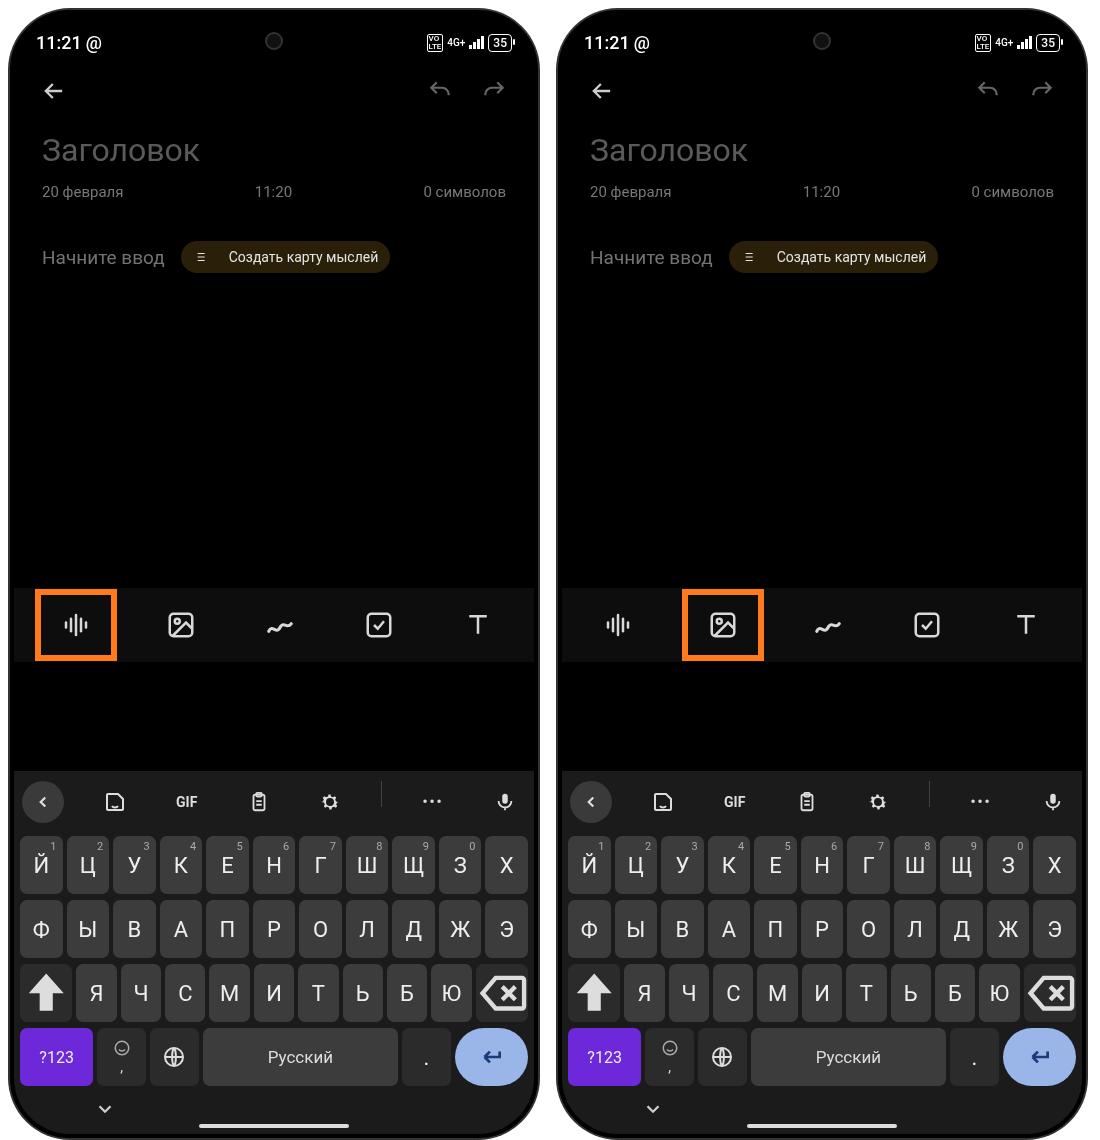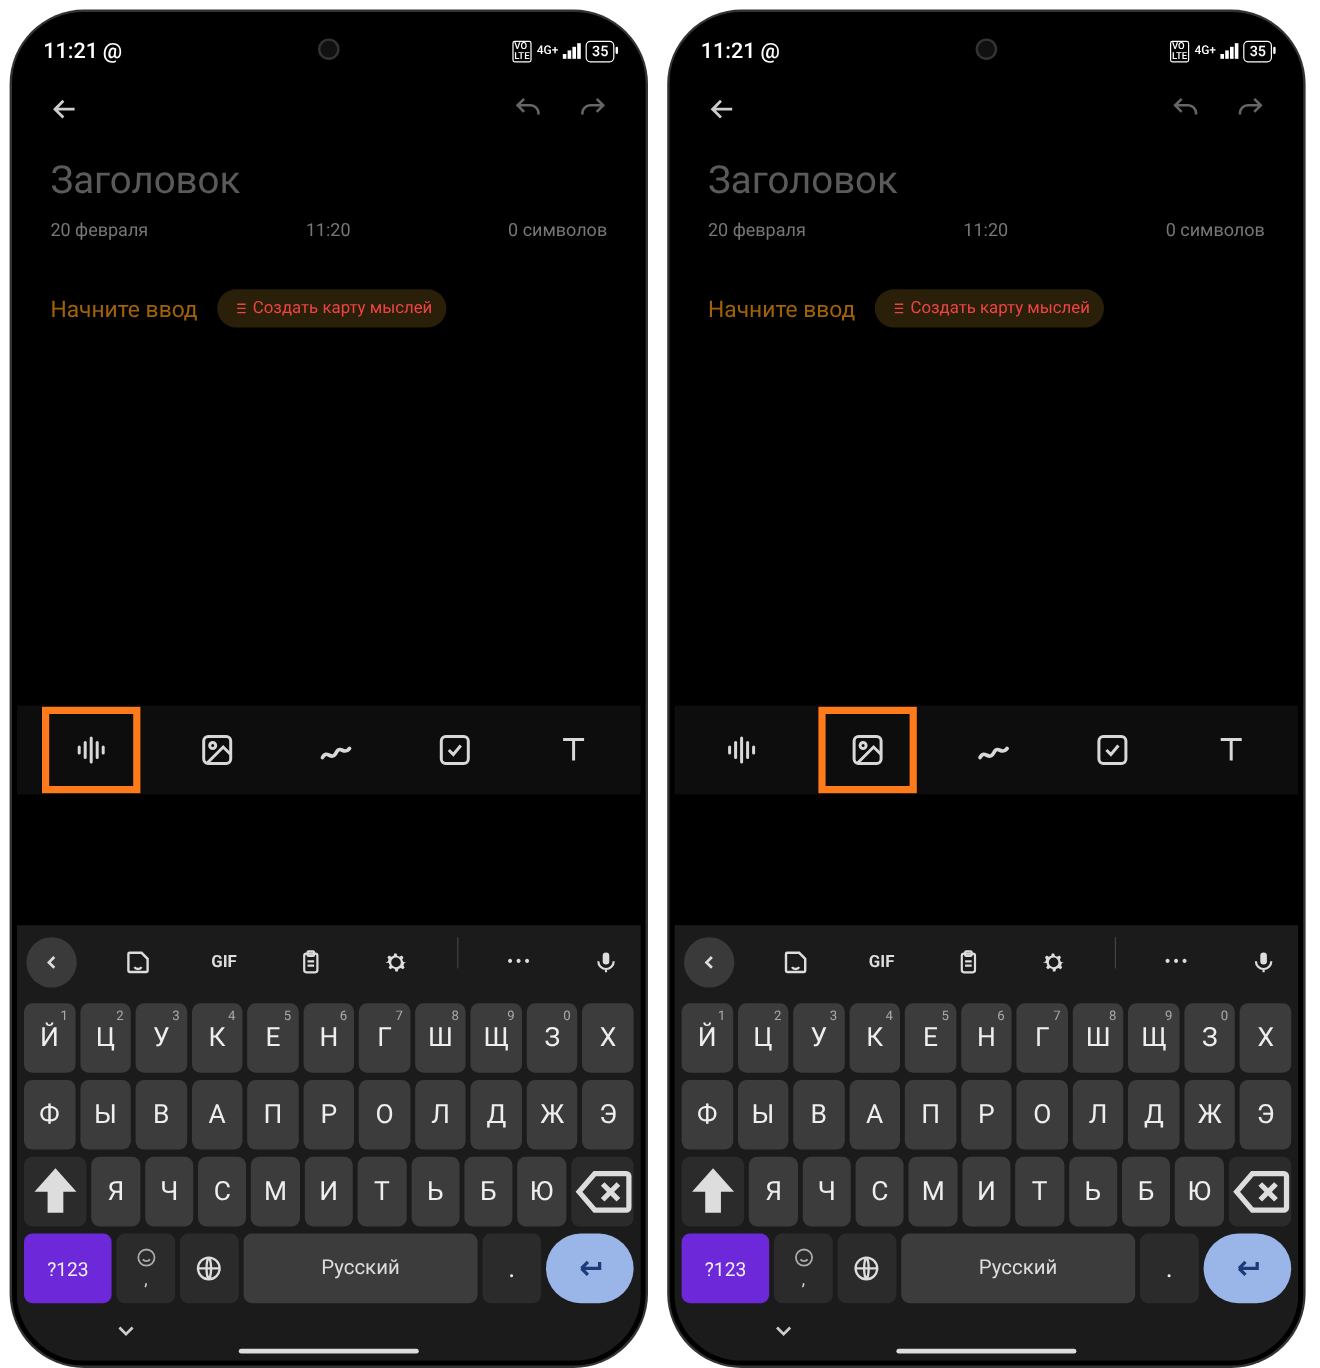--- a/index.html
+++ b/index.html
@@ -14,22 +14,22 @@
   .signal span{width:3px;background:#fff;}
   .signal span:nth-child(1){height:4px}.signal span:nth-child(2){height:7px}.signal span:nth-child(3){height:10px}.signal span:nth-child(4){height:13px}
   .lte{border:1px solid #fff;font-size:8px;padding:0 1px;border-radius:2px;line-height:8px;}
   .topbar{display:flex;justify-content:space-between;align-items:center;padding:12px 22px;}
   .icon-btn{width:36px;height:36px;display:flex;align-items:center;justify-content:center;color:#ccc;}
   .topbar-right{display:flex;gap:18px;}
   .content{padding:10px 28px;}
   .title{color:#5a5a5a;font-size:32px;font-weight:400;}
   .meta{color:#777;font-size:15px;margin-top:14px;display:flex;gap:18px;justify-content:space-between;}
   .input-row{display:flex;align-items:center;gap:16px;margin-top:40px;}
-  .placeholder{color:#a16207;font-size:19px;}
-  .chip{background:#2a1f08;color:#ef4444;border-radius:20px;padding:8px 12px;font-size:14px;display:flex;align-items:center;gap:4px;}
+  .placeholder{color:#737373;font-size:19px;}
+  .chip{background:#2a1f08;color:#e5e5e5;border-radius:20px;padding:8px 12px;font-size:14px;display:flex;align-items:center;gap:22px;}
   .toolstrip{position:absolute;bottom:472px;left:0;right:0;height:74px;background:#0d0d0d;display:flex;align-items:center;justify-content:space-around;padding:0 6px;}
   .tool{width:70px;height:60px;display:flex;align-items:center;justify-content:center;color:#d8d8d8;}
   .tool svg{width:30px;height:30px;}
   .highlight{border:6px solid #ff7a1a;}
   .kb{position:absolute;bottom:0;left:0;right:0;background:#1b1b1b;padding-bottom:38px;}
   .kb-toprow{display:flex;align-items:flex-start;justify-content:space-between;padding:10px 8px;}
   .kb-icon{width:42px;height:42px;display:flex;align-items:center;justify-content:center;color:#ddd;font-size:14px;font-weight:700;}
   .kb-back{background:#3a3a3a;border-radius:50%;}
   .kb-div{width:1px;height:26px;background:#444;}
   .krow{display:flex;gap:4px;padding:3px 6px;}

